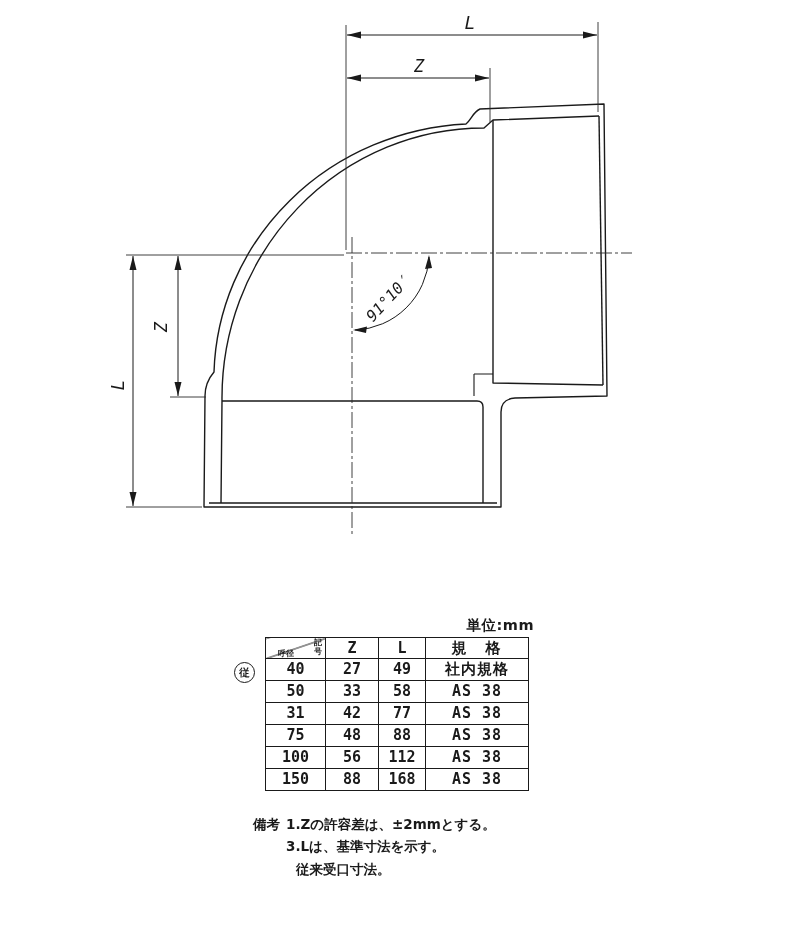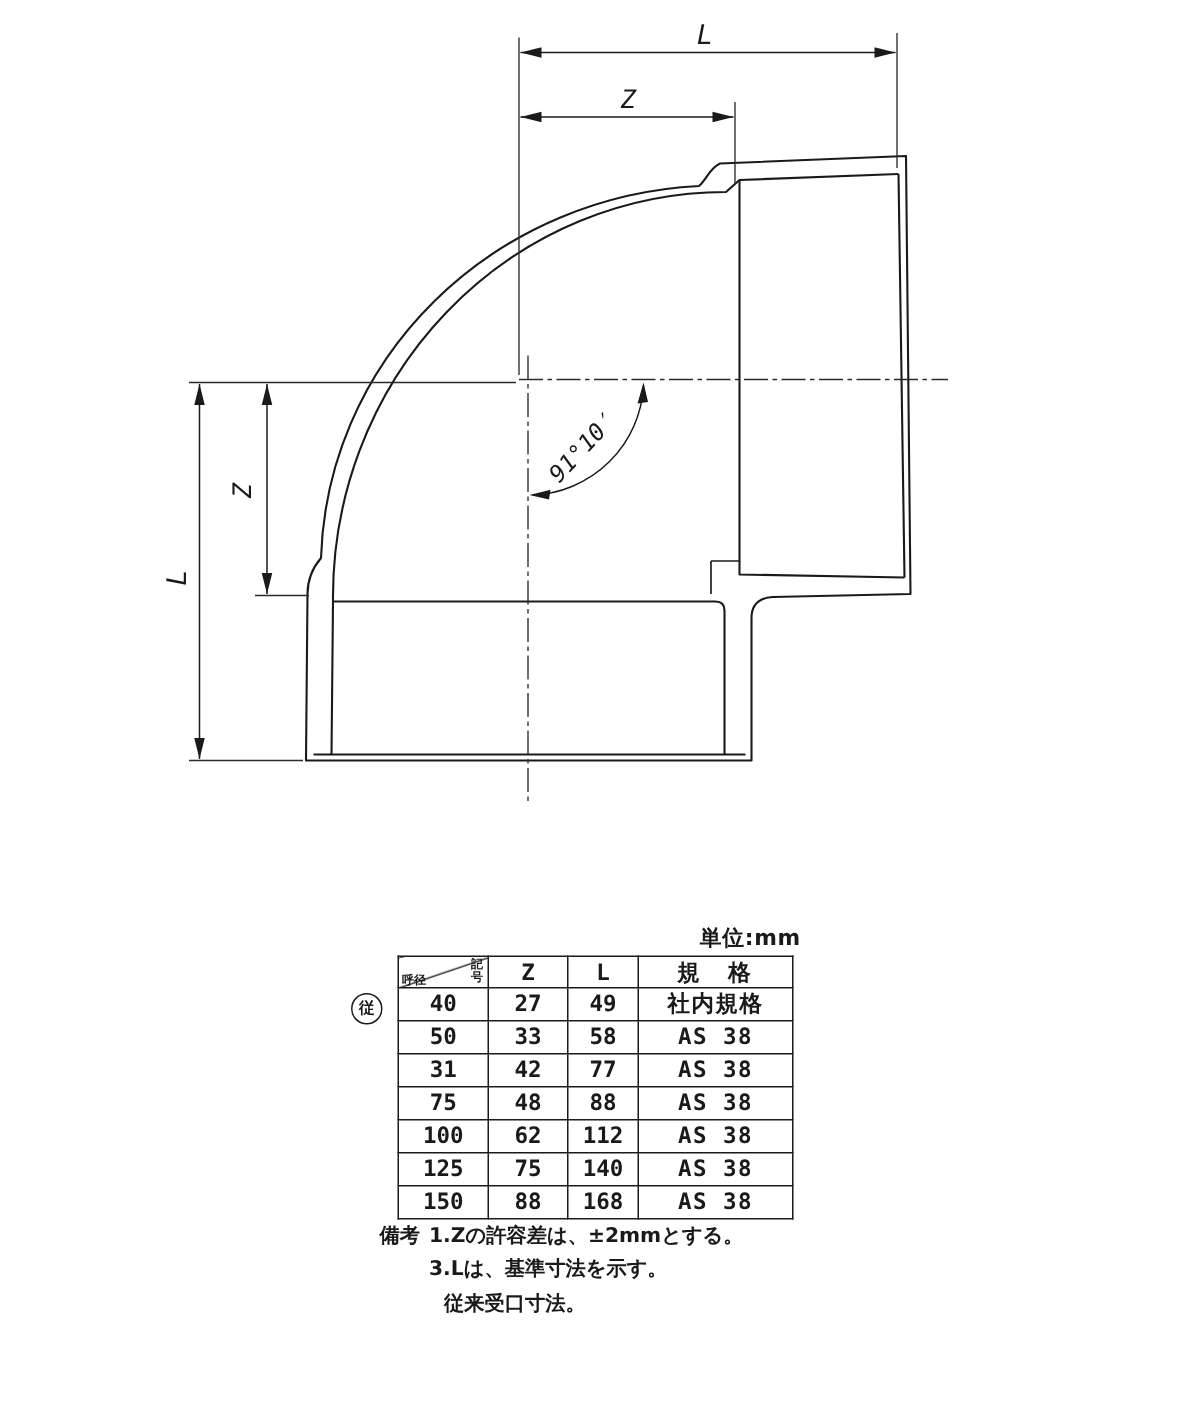--- a/index.html
+++ b/index.html
@@ -16,21 +16,21 @@
   .dim-table td,.dim-table th{border:1.4px solid #1a1a1a;padding:0;text-align:center;
              font-weight:bold;font-size:15px;height:21px;line-height:21px;}
   .dim-table th{height:20px;line-height:20px;}
   .col-dia{width:60px;} .col-z{width:53px;} .col-l{width:47px;} .col-spec{width:103px;}
   .spec-jp{font-family:"DejaVu Sans",sans-serif;font-size:13px;letter-spacing:1px;}
   .spec-as{font-size:14px;letter-spacing:1px;}
   .corner-cell{position:relative;
      background-image:linear-gradient(to bottom right,transparent calc(50% - 0.8px),#1a1a1a calc(50% - 0.1px),#1a1a1a calc(50% + 0.1px),transparent calc(50% + 0.8px));}
   .corner-tr{position:absolute;top:0px;right:3px;font-size:8px;line-height:9px;
              font-family:"DejaVu Sans",sans-serif;font-weight:bold;padding-left:48px;}
-  .corner-bl{position:absolute;bottom:0px;left:2px;font-size:8px;line-height:9px;
+  .corner-bl{position:absolute;bottom:0px;left:12px;font-size:8px;line-height:9px;
              font-family:"DejaVu Sans",sans-serif;font-weight:bold;}
   .spec-header{font-family:"DejaVu Sans",sans-serif;font-size:14px;letter-spacing:2px;}
   
   .row-badge{position:absolute;left:234px;top:662px;width:19px;height:19px;border:1.2px solid #1a1a1a;
              border-radius:50%;font-size:10.5px;line-height:19px;text-align:center;font-weight:bold;
              font-family:"DejaVu Sans",sans-serif;}
   
   .notes{position:absolute;left:253px;top:813px;font-size:13.5px;font-weight:bold;
          font-family:"DejaVu Sans",sans-serif;line-height:22.4px;white-space:nowrap;}
   .notes-body{display:flex;align-items:flex-start;justify-content:flex-end;}
@@ -148,28 +148,22 @@
       <td class="spec-as">AS 38</td>
     </tr>
     <tr>
       <td>75</td>
       <td>48</td>
       <td>88</td>
       <td class="spec-as">AS 38</td>
     </tr>
     <tr>
       <td>100</td>
-      <td>62</td>
+      <td>56</td>
       <td>112</td>
-      <td class="spec-as">AS 38</td>
-    </tr>
-    <tr>
-      <td>125</td>
-      <td>75</td>
-      <td>140</td>
       <td class="spec-as">AS 38</td>
     </tr>
     <tr>
       <td>150</td>
       <td>88</td>
       <td>168</td>
       <td class="spec-as">AS 38</td>
     </tr>
   </tbody>
     </table>

